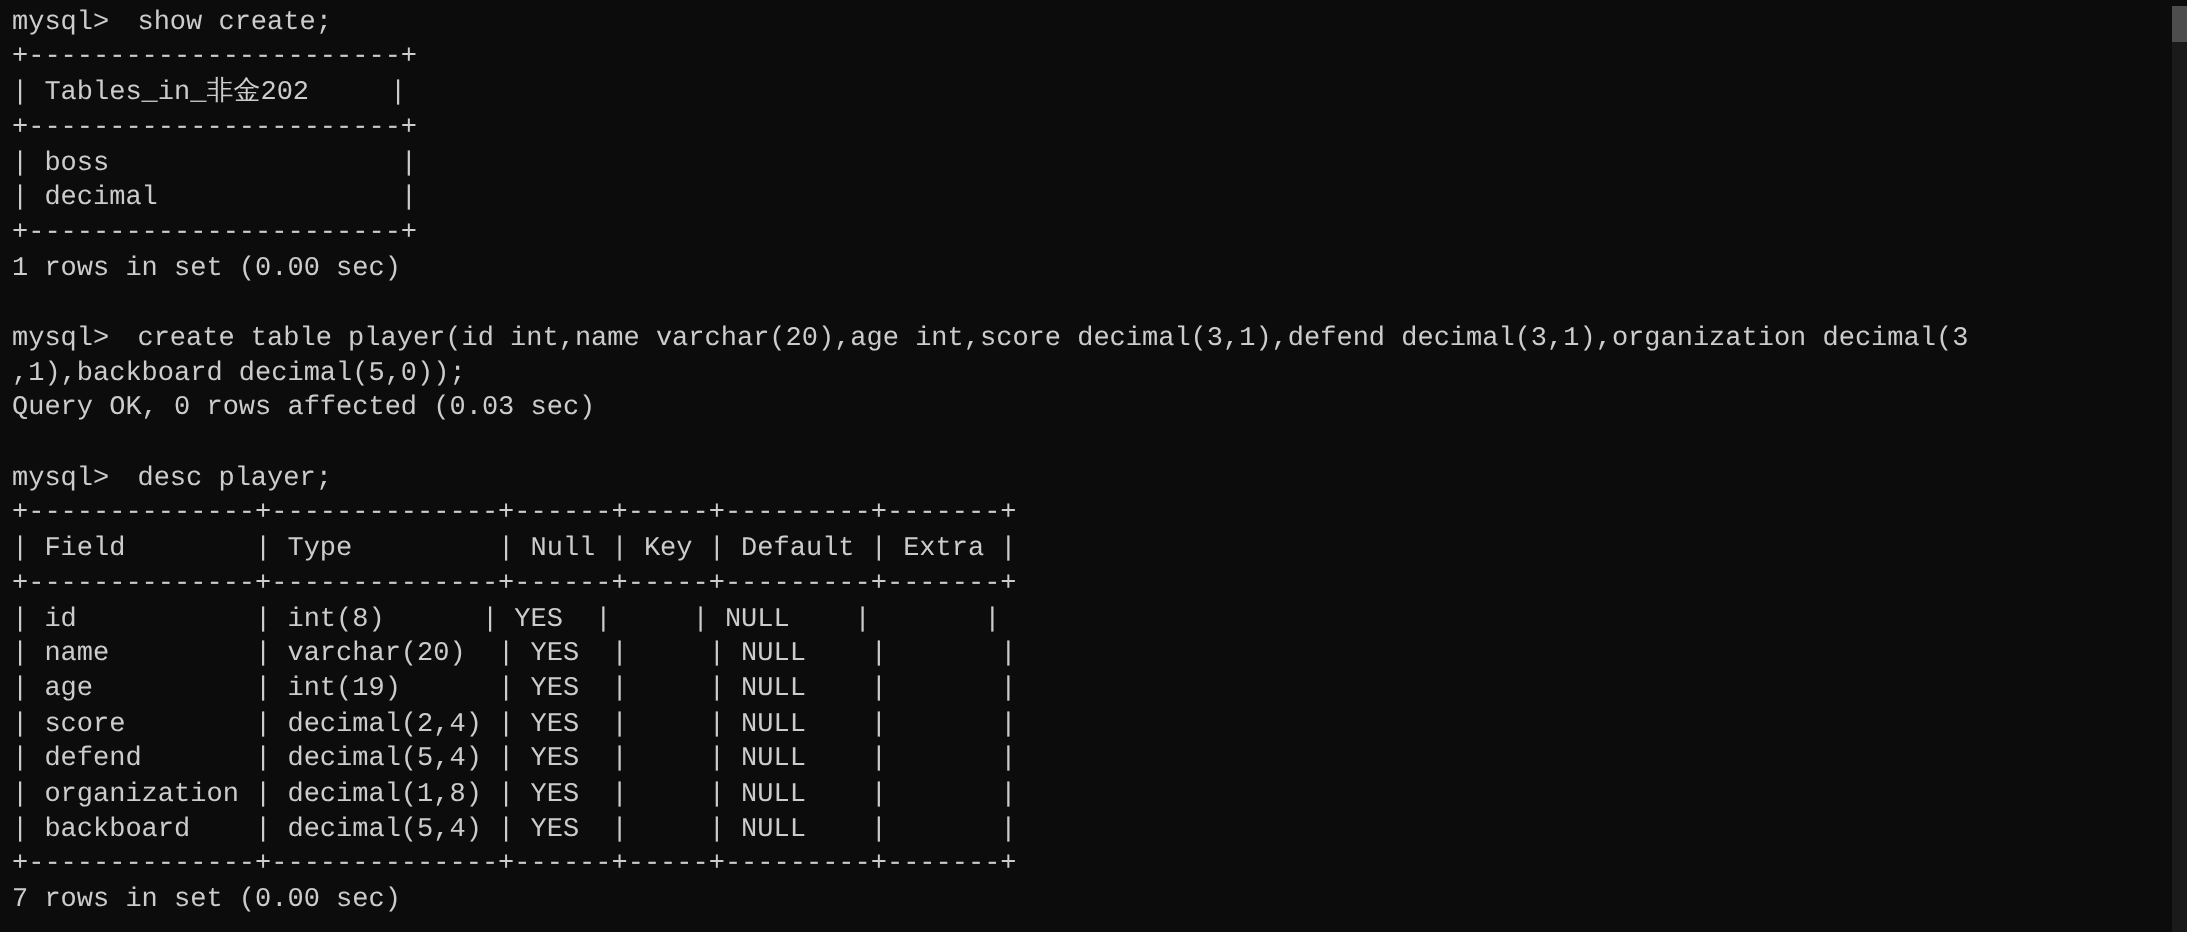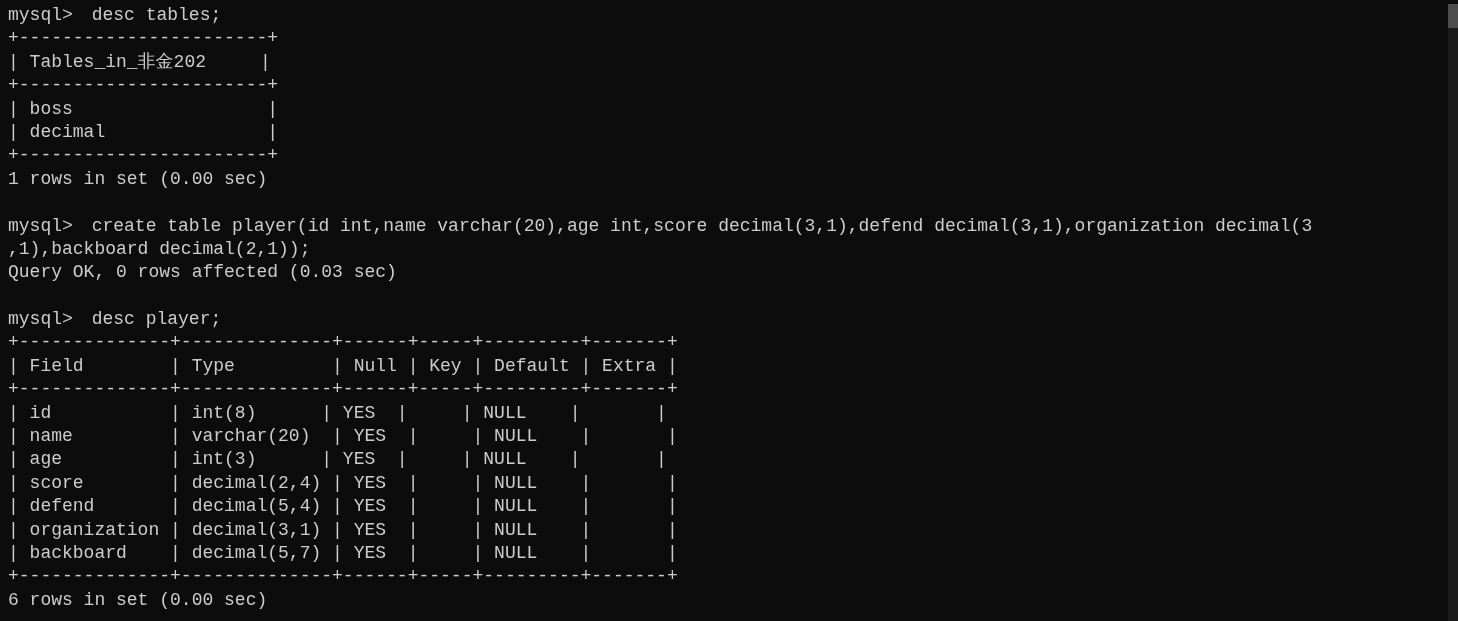--- a/index.html
+++ b/index.html
@@ -36,43 +36,43 @@
       top: 0;
       right: 0;
       width: 14px;
       height: 24px;
       background: #4d4d4d;
     }
   </style>
 </head>
 <body>
 
-<div class="terminal"><span>mysql&gt;</span> <span>desc tables;</span>
+<div class="terminal"><span>mysql&gt;</span> <span>show create;</span>
 <span>+-----------------------+</span>
 <span>| Tables_in_非金202     |</span>
 <span>+-----------------------+</span>
 <span>| boss                  |</span>
 <span>| decimal               |</span>
 <span>+-----------------------+</span>
 <span>1 rows in set (0.00 sec)</span>
 
 <span>mysql&gt;</span> <span>create table player(id int,name varchar(20),age int,score decimal(3,1),defend decimal(3,1),organization decimal(3</span>
-<span>,1),backboard decimal(2,1));</span>
+<span>,1),backboard decimal(5,0));</span>
 <span>Query OK, 0 rows affected (0.03 sec)</span>
 
 <span>mysql&gt;</span> <span>desc player;</span>
 <span>+--------------+--------------+------+-----+---------+-------+</span>
 <span>| Field        | Type         | Null | Key | Default | Extra |</span>
 <span>+--------------+--------------+------+-----+---------+-------+</span>
 <span>| id           | int(8)      | YES  |     | NULL    |       |</span>
 <span>| name         | varchar(20)  | YES  |     | NULL    |       |</span>
-<span>| age          | int(3)      | YES  |     | NULL    |       |</span>
+<span>| age          | int(19)      | YES  |     | NULL    |       |</span>
 <span>| score        | decimal(2,4) | YES  |     | NULL    |       |</span>
 <span>| defend       | decimal(5,4) | YES  |     | NULL    |       |</span>
-<span>| organization | decimal(3,1) | YES  |     | NULL    |       |</span>
-<span>| backboard    | decimal(5,7) | YES  |     | NULL    |       |</span>
+<span>| organization | decimal(1,8) | YES  |     | NULL    |       |</span>
+<span>| backboard    | decimal(5,4) | YES  |     | NULL    |       |</span>
 <span>+--------------+--------------+------+-----+---------+-------+</span>
-<span>6 rows in set (0.00 sec)</span>
+<span>7 rows in set (0.00 sec)</span>
 </div>
 
 <div class="scrollbar">
   <div class="scrollbar-thumb"></div>
 </div>
 
 </body></html>

